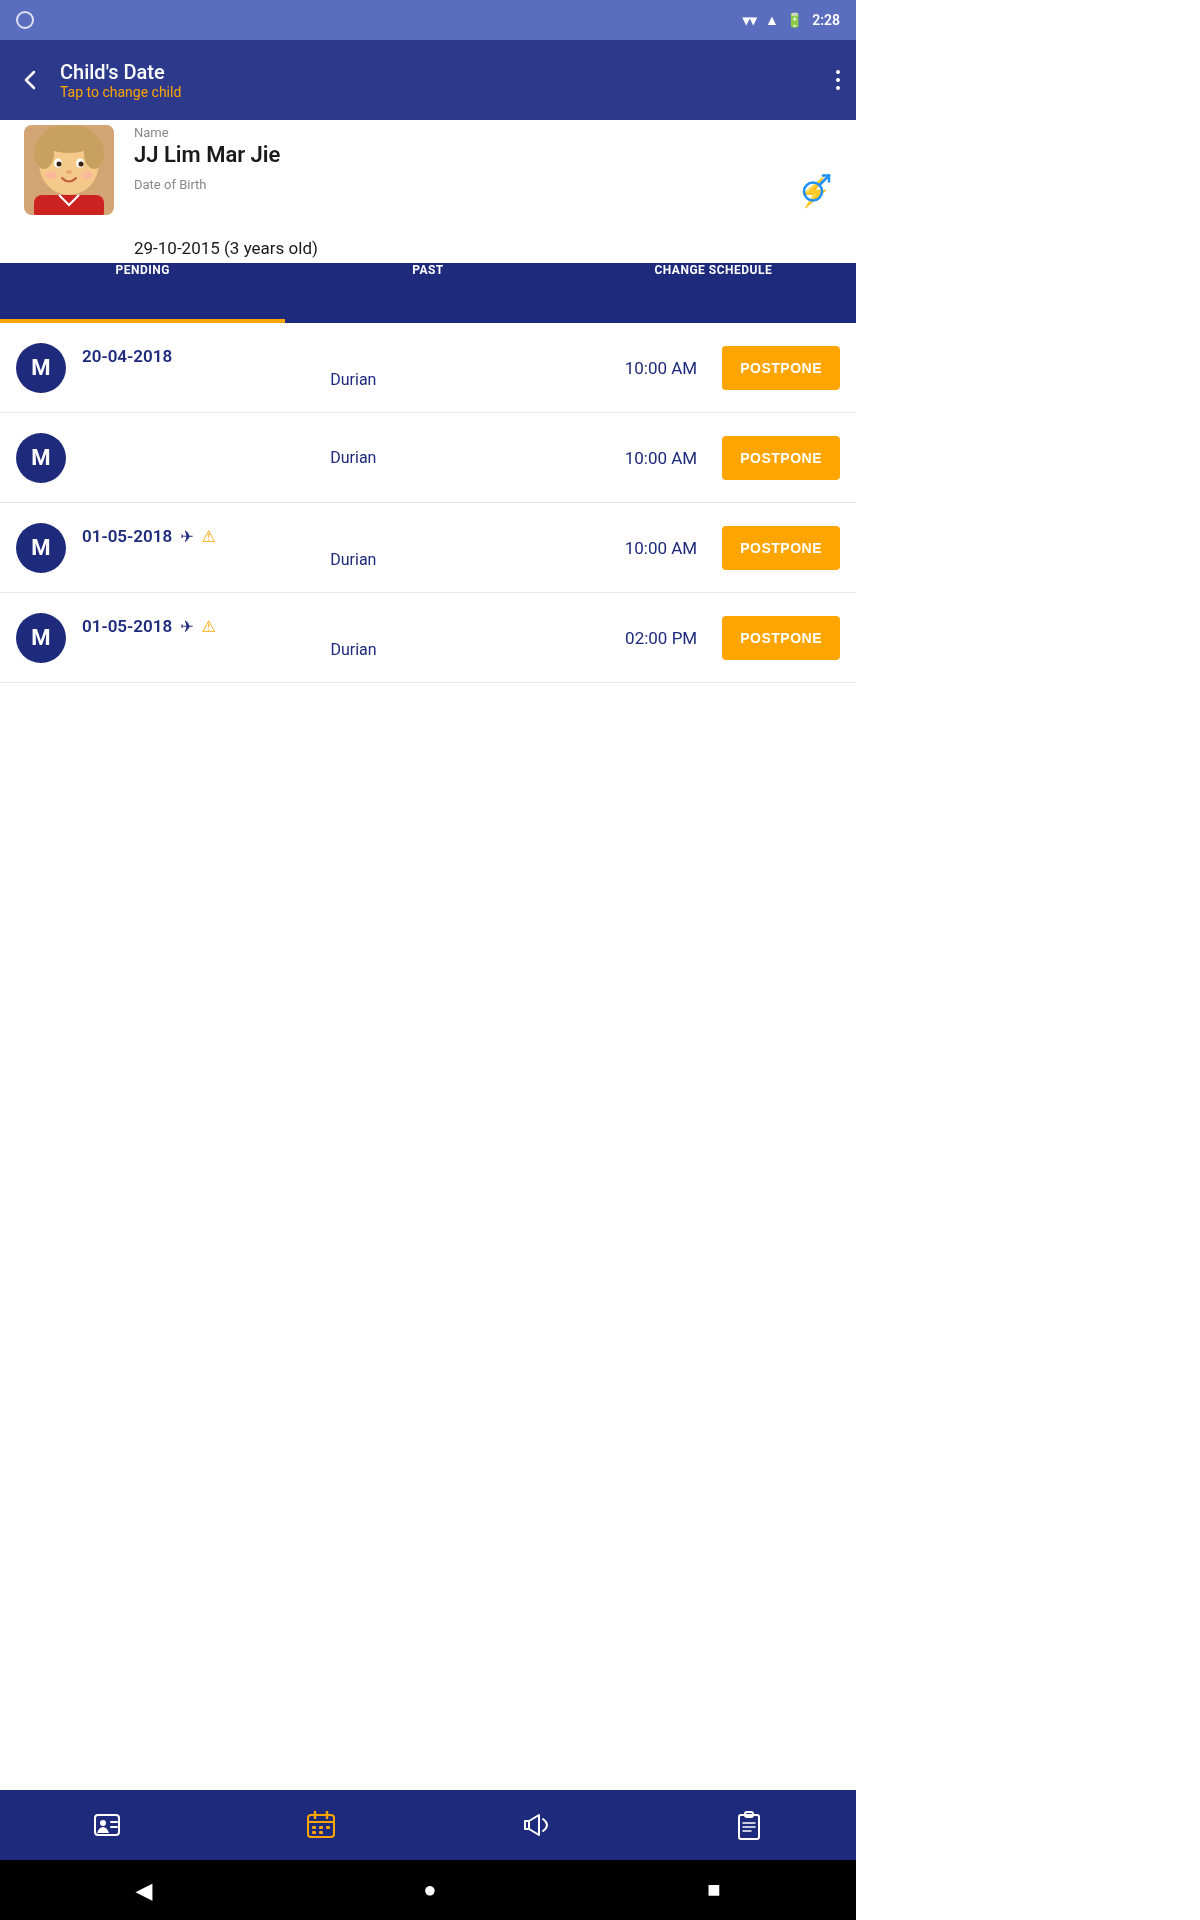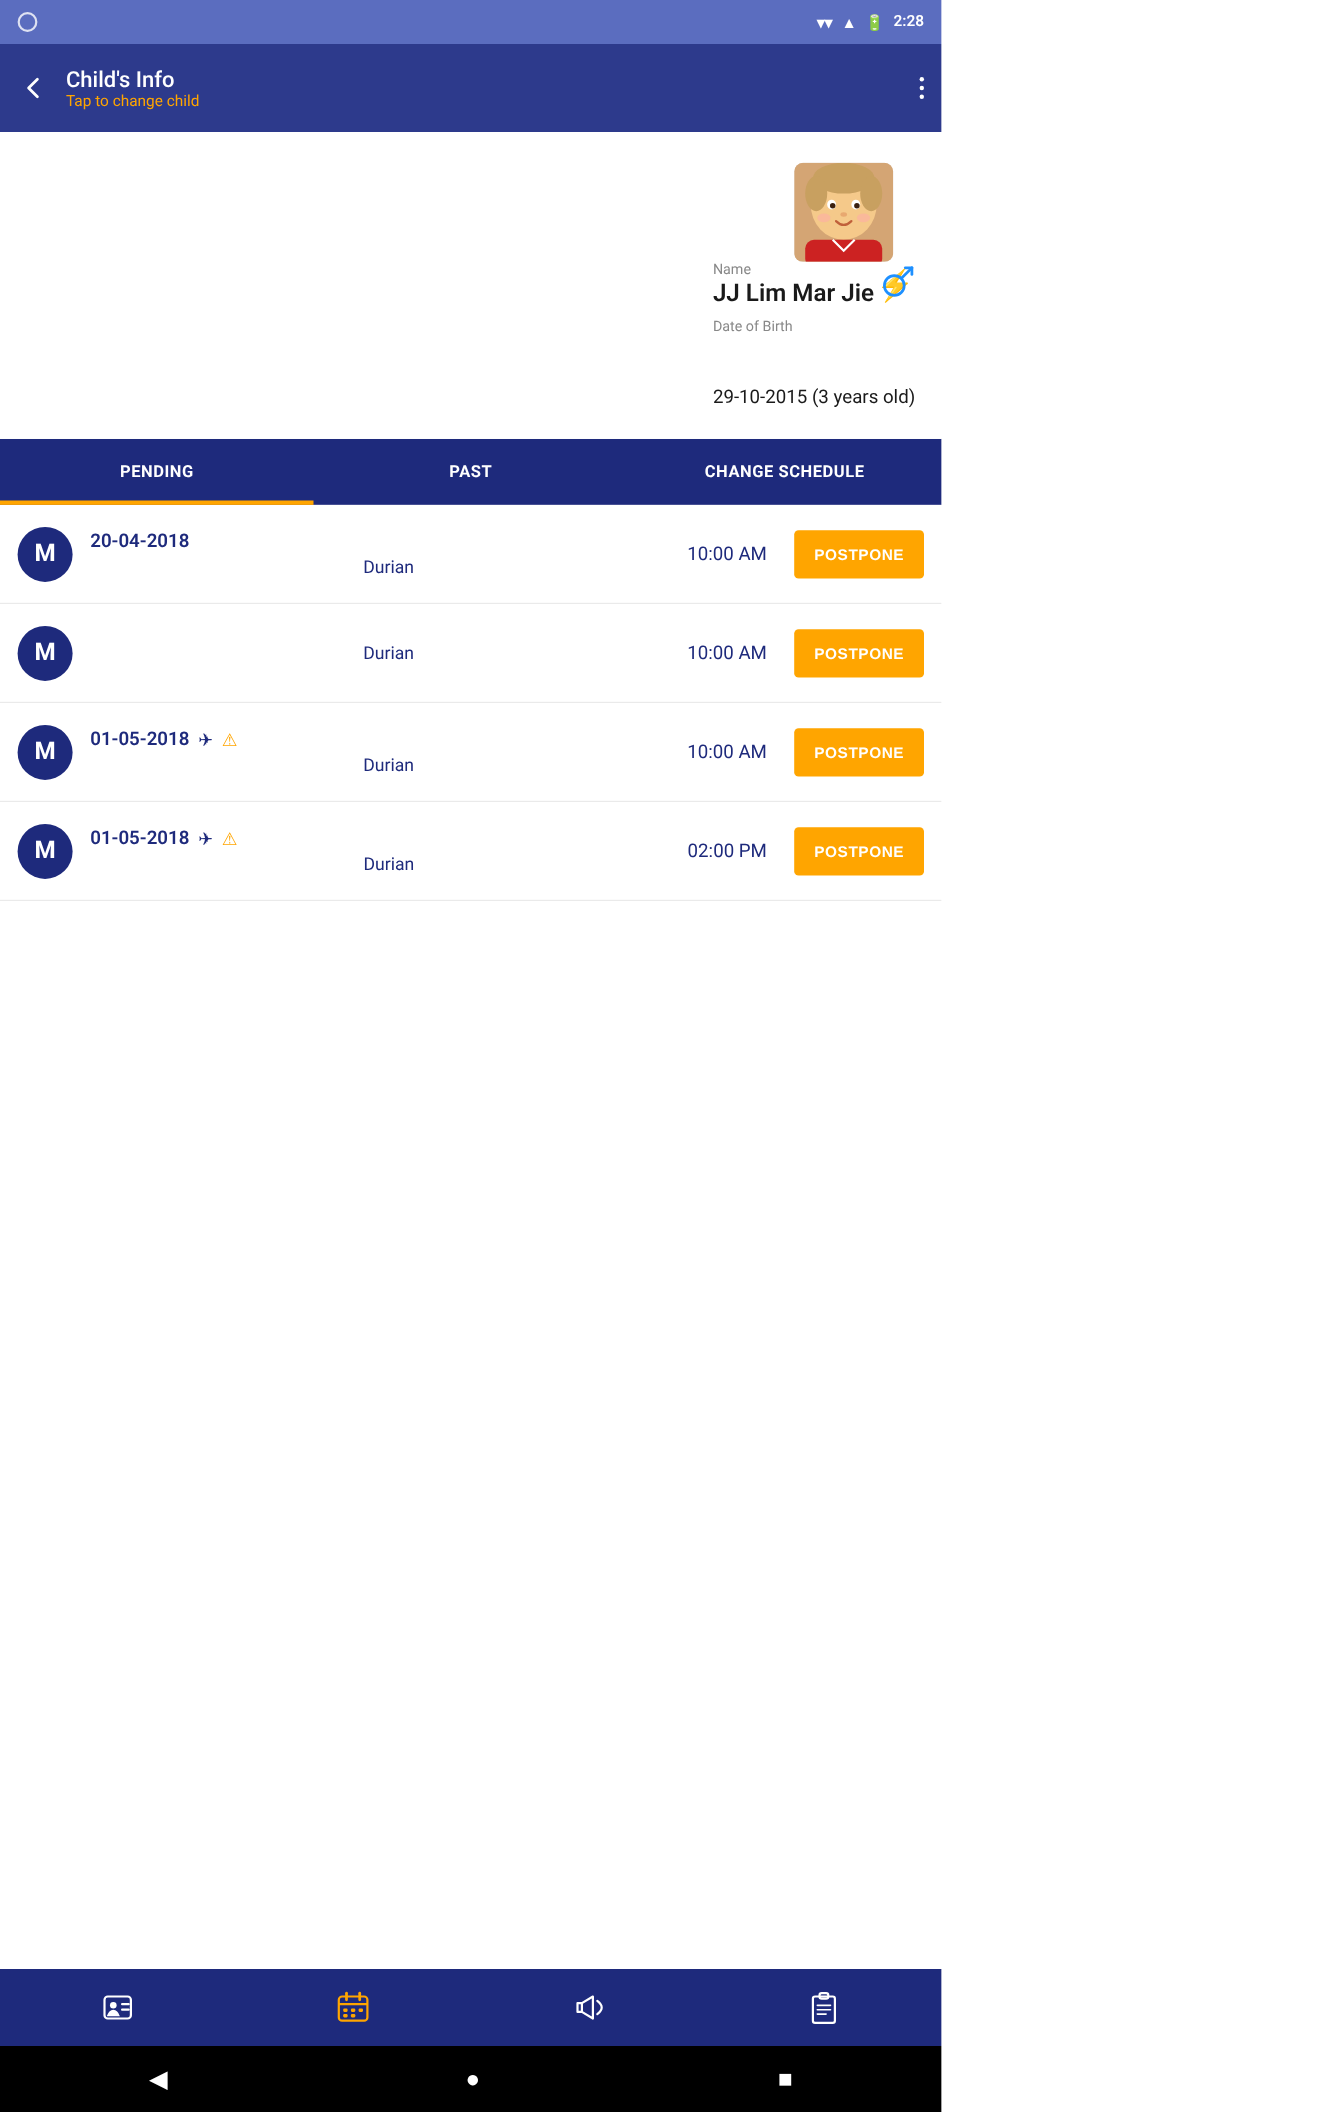--- a/index.html
+++ b/index.html
@@ -87,25 +87,24 @@
     .dot {
       width: 4px;
       height: 4px;
       background: #fff;
       border-radius: 50%;
     }
 
     
     .child-info-card {
       background: #fff;
-      padding: 28px 24px;
-      display: flex;
-      align-items: flex-end;
+      padding: 5px 24px;
+      display: flex;
+      align-items: flex-start;
       position: relative;
-      flex-direction: column;
     }
     .child-avatar {
       width: 90px;
       height: 90px;
       border-radius: 8px;
       background: #e0d0c0;
       overflow: hidden;
       margin-right: 20px;
       flex-shrink: 0;
       display: flex;
@@ -152,24 +151,23 @@
     
     .tabs-bar {
       background: #1e2a7c;
       display: flex;
       width: 100%;
     }
     .tab {
       flex: 1;
       height: 60px;
       display: flex;
-      align-items: center;
       justify-content: center;
       color: #fff;
-      font-size: 15px;
+      font-size: 12px;
       font-weight: 700;
       letter-spacing: 0.5px;
       cursor: pointer;
       position: relative;
       text-transform: uppercase;
     }
     .tab.active::after {
       content: '';
       position: absolute;
       bottom: 0;
@@ -309,21 +307,21 @@
   </div>
 </div>
 
 <div class="app-bar">
   <div class="app-bar-back">
     <svg width="28" height="28" viewBox="0 0 28 28" fill="none">
       <path d="M18 6L10 14L18 22" stroke="white" stroke-width="2.5" stroke-linecap="round" stroke-linejoin="round"></path>
     </svg>
   </div>
   <div class="app-bar-title-group">
-    <div class="app-bar-title">Child's Info</div>
+    <div class="app-bar-title">Child's Date</div>
     <div class="app-bar-subtitle">Tap to change child</div>
   </div>
   <div class="app-bar-more">
     <div class="dot"></div>
     <div class="dot"></div>
     <div class="dot"></div>
   </div>
 </div>
 
 <div class="child-info-card">

